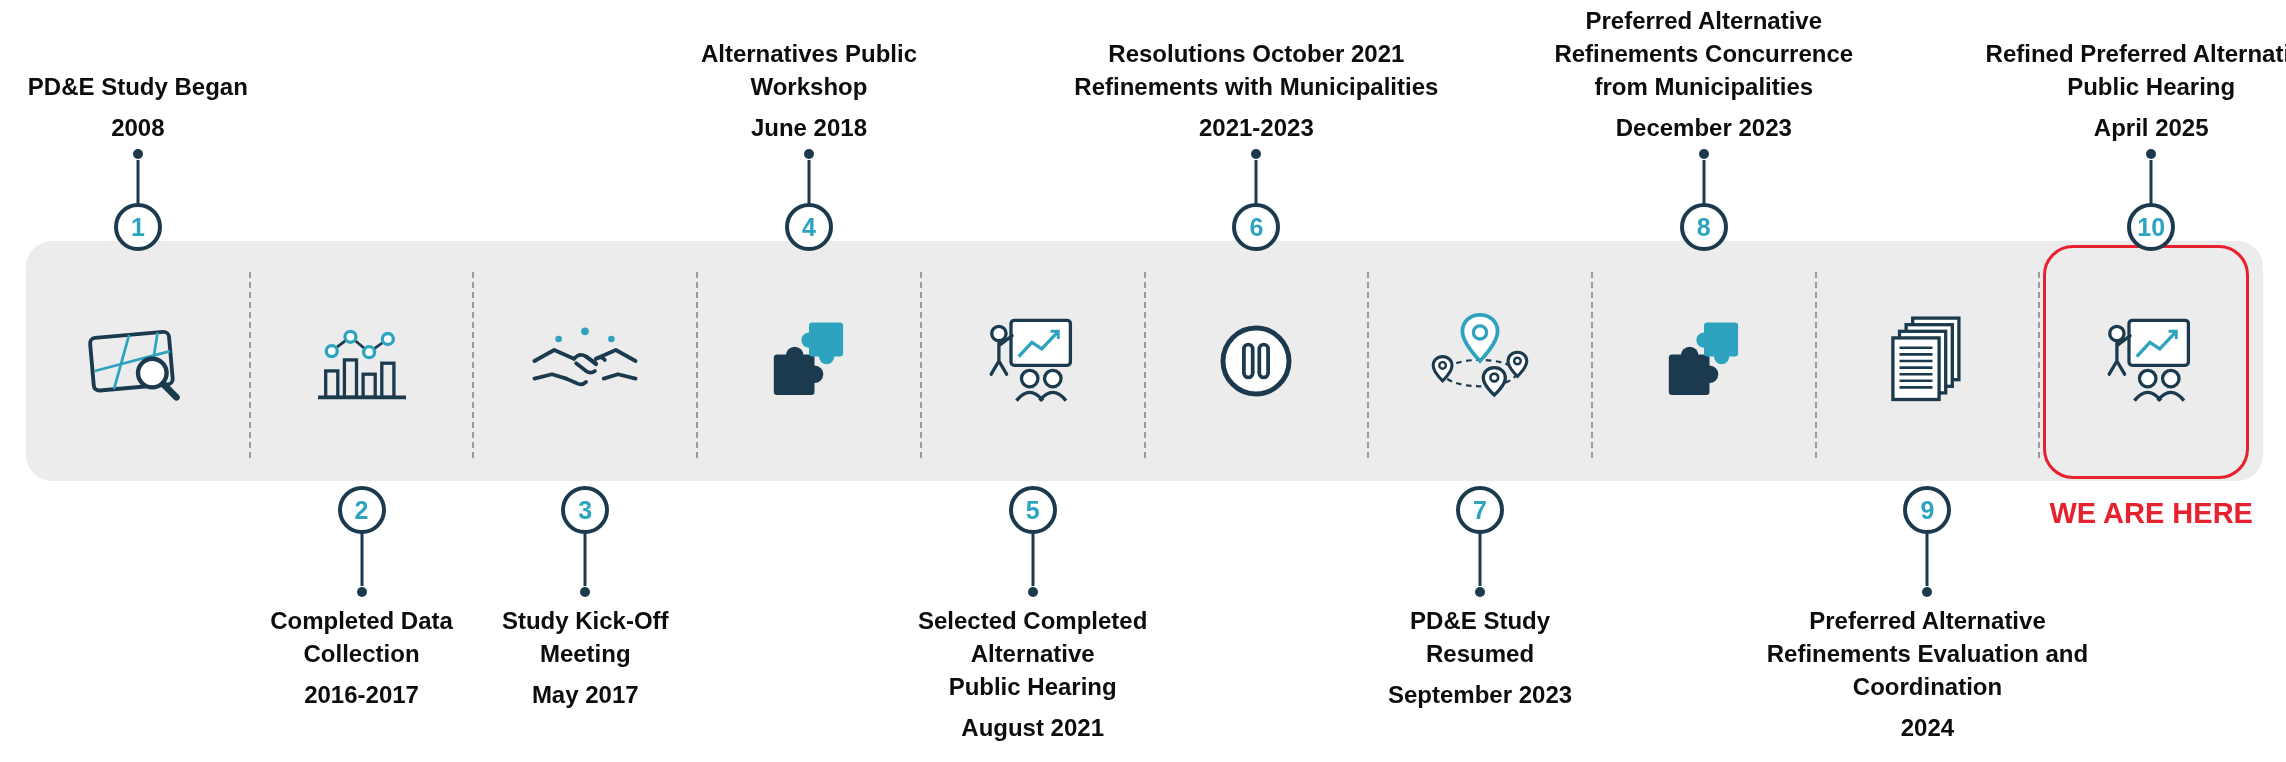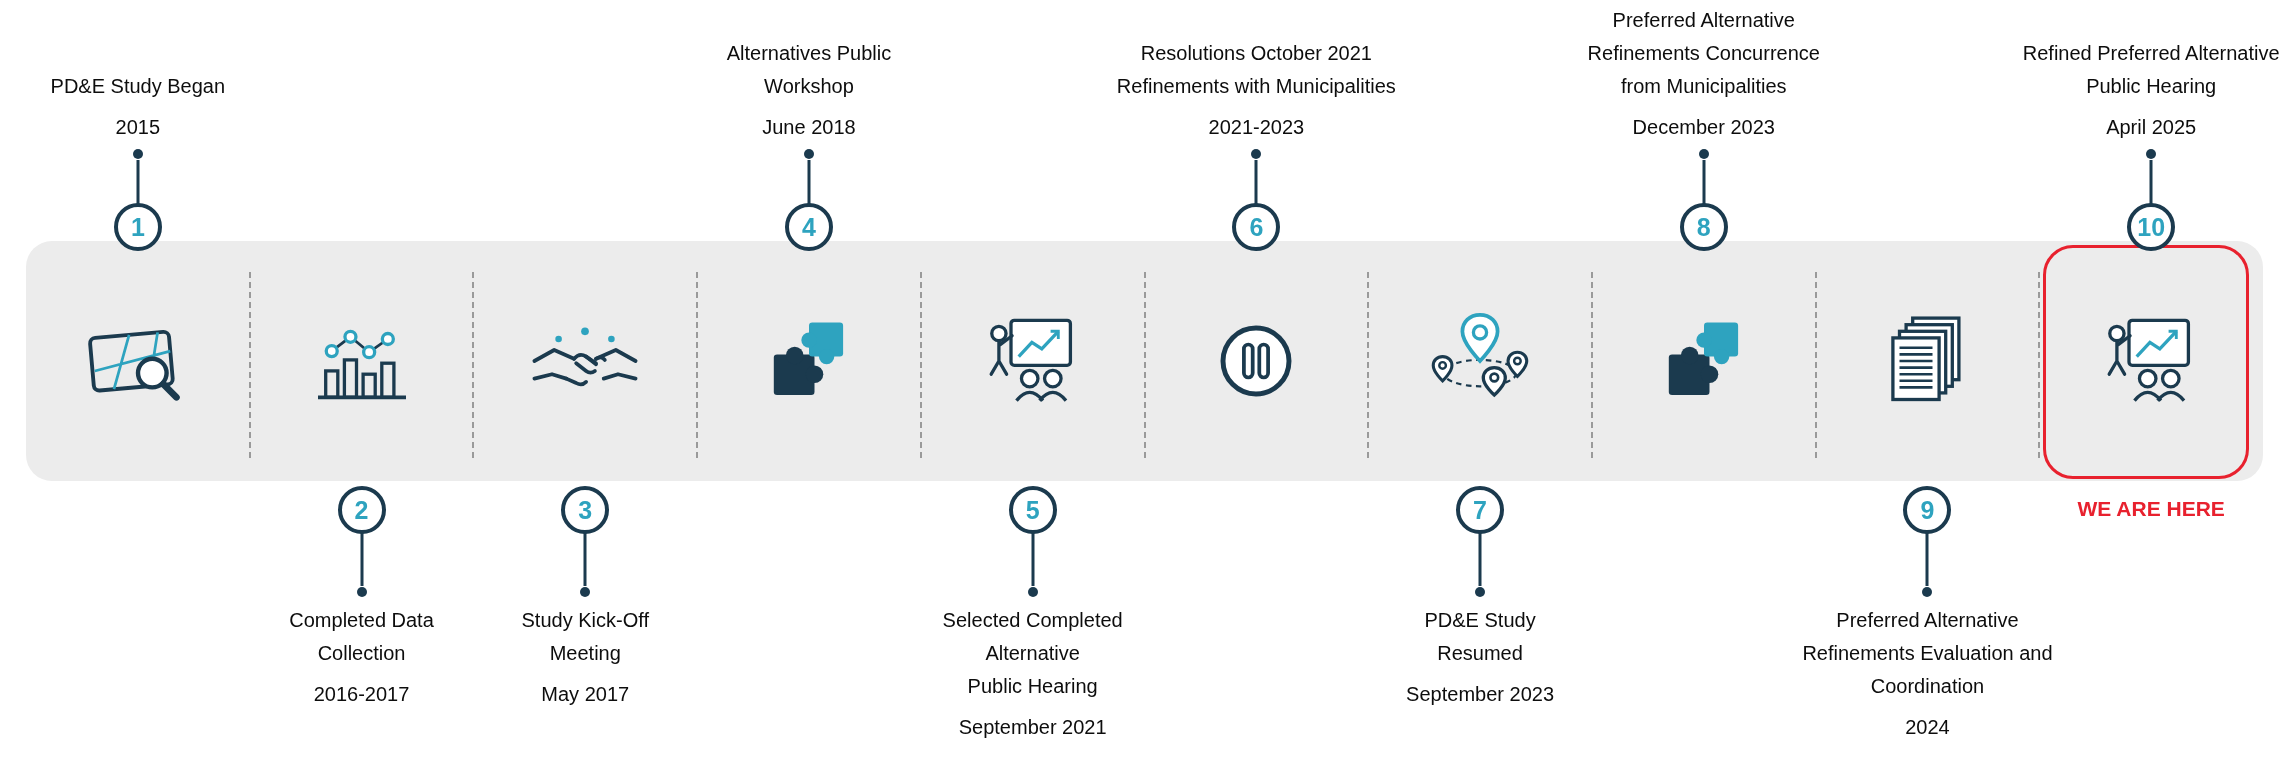--- a/index.html
+++ b/index.html
@@ -21,21 +21,21 @@
     position:absolute; left:26px; right:23px; top:0; height:100%; display:flex;
   }
   .col{ position:relative; flex:1 1 0; height:100%; }
   .col:not(:first-child)::before{
     content:""; position:absolute; left:-1px; top:272px; height:186px;
     border-left:2px dashed var(--sep);
   }
   .label{
     position:absolute; left:50%; transform:translateX(-50%);
     width:max-content; text-align:center;
-    font-weight:400; font-size:20px; line-height:33px; color:var(--text);
+    font-weight:700; font-size:24px; line-height:33px; color:var(--text);
   }
   .tline{ white-space:nowrap; }
   .date{ margin-top:8px; white-space:nowrap; }
   .col.above .label{ bottom:618px; }
   .col.below .label{ top:604px; }
   .dot{
     position:absolute; left:50%; transform:translateX(-50%);
     width:10px; height:10px; border-radius:50%; background:var(--navy);
   }
   .col.above .dot{ top:149px; }
@@ -59,21 +59,21 @@
     position:absolute; left:50%; transform:translateX(-50%);
     top:306px; width:110px; height:110px;
   }
   .iconbox svg{ width:100%; height:100%; display:block; }
   .frame{
     position:absolute; left:4px; right:14px; top:245px; height:234px;
     border:3px solid var(--red); border-radius:30px;
   }
   .here{
     position:absolute; left:50%; transform:translateX(-50%); top:497px;
-    color:var(--red); font-weight:700; font-size:21px; white-space:nowrap;
+    color:var(--red); font-weight:700; font-size:29px; white-space:nowrap;
   }
   
   svg .sn{ stroke:var(--navy); }
   svg .st{ stroke:var(--teal); }
   svg .fn{ fill:var(--navy); }
   svg .ft{ fill:var(--teal); }
   svg .f0{ fill:none; }
   svg .fw{ fill:#fff; }
 </style>
 </head>
@@ -81,21 +81,21 @@
 
 <div class="stage">
   <div class="band"></div>
   <div class="columns" id="columns">
       <div class="col above">
 
     <div class="label">
       <div class="title">
             <div class="tline">PD&amp;E Study Began</div>
           </div>
-      <div class="date">2015</div>
+      <div class="date">2008</div>
     </div>
     <span class="dot"></span>
     <span class="line"></span>
     <div class="circle">
           <span class="num">1</span>
         </div>
     <div class="iconbox">
           <svg viewBox="0 0 100 100" xmlns="http://www.w3.org/2000/svg">
     <g transform="rotate(-5 46 50)">
       <rect class="sn f0" x="8" y="26" width="72" height="48" rx="5" stroke-width="3.5"></rect>
@@ -202,21 +202,21 @@
 
   </div>
       <div class="col below">
 
     <div class="label">
       <div class="title">
             <div class="tline">Selected Completed</div>
             <div class="tline">Alternative</div>
             <div class="tline">Public Hearing</div>
           </div>
-      <div class="date">September 2021</div>
+      <div class="date">August 2021</div>
     </div>
     <span class="dot"></span>
     <span class="line"></span>
     <div class="circle">
           <span class="num">5</span>
         </div>
     <div class="iconbox">
           <svg viewBox="0 0 100 100" xmlns="http://www.w3.org/2000/svg">
     <rect class="sn fw" x="30" y="13" width="54" height="41" rx="3" stroke-width="3"></rect>
     <polyline class="st f0" points="37,46 49,33 58,39 73,23" stroke-width="3"></polyline>

